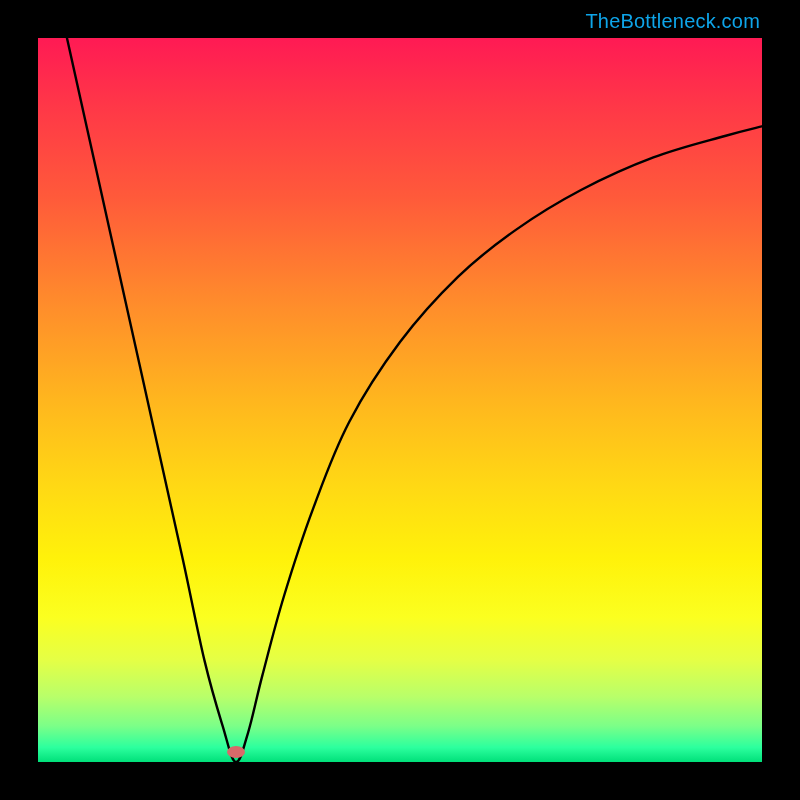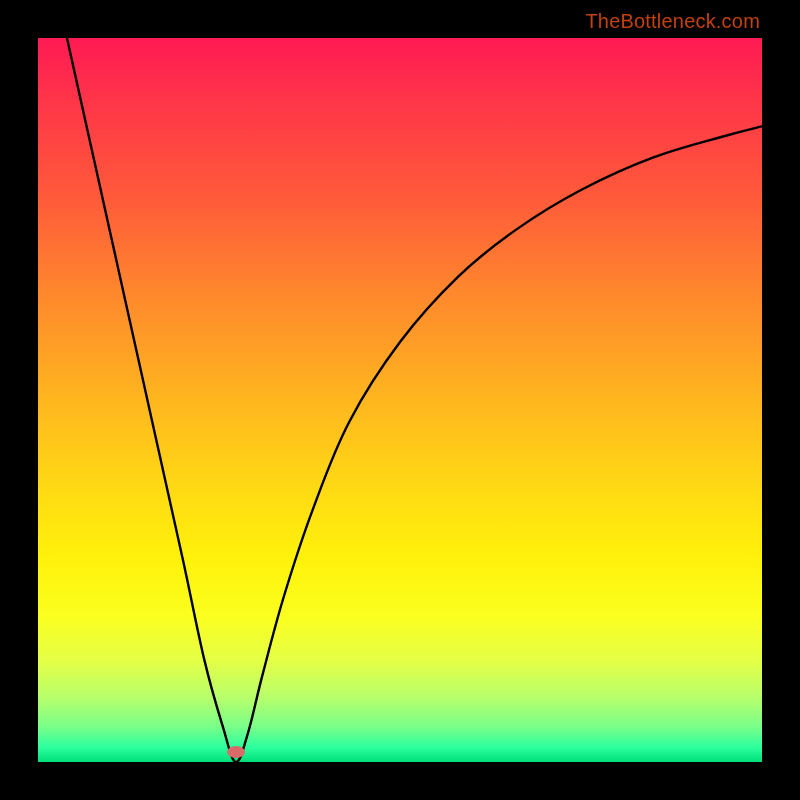--- a/index.html
+++ b/index.html
@@ -60,21 +60,21 @@
     width: 18px;
     height: 12px;
     border-radius: 50%;
     background: #d86a6a;
     transform: translate(-50%, -50%);
   }
   .watermark {
     position: absolute;
     right: 40px;
     top: 10px;
-    color: #c2410c;
+    color: #0ea5e9;
     font-size: 20px;
     font-weight: 500;
     letter-spacing: 0.2px;
     user-select: none;
   }
 </style>
 </head>
 <body>
 
 <div class="chart-wrap">

